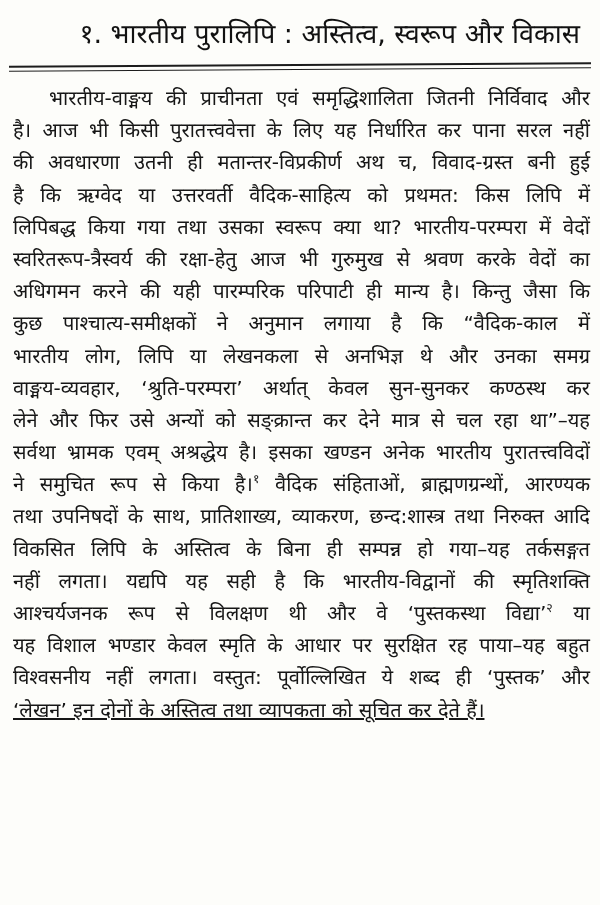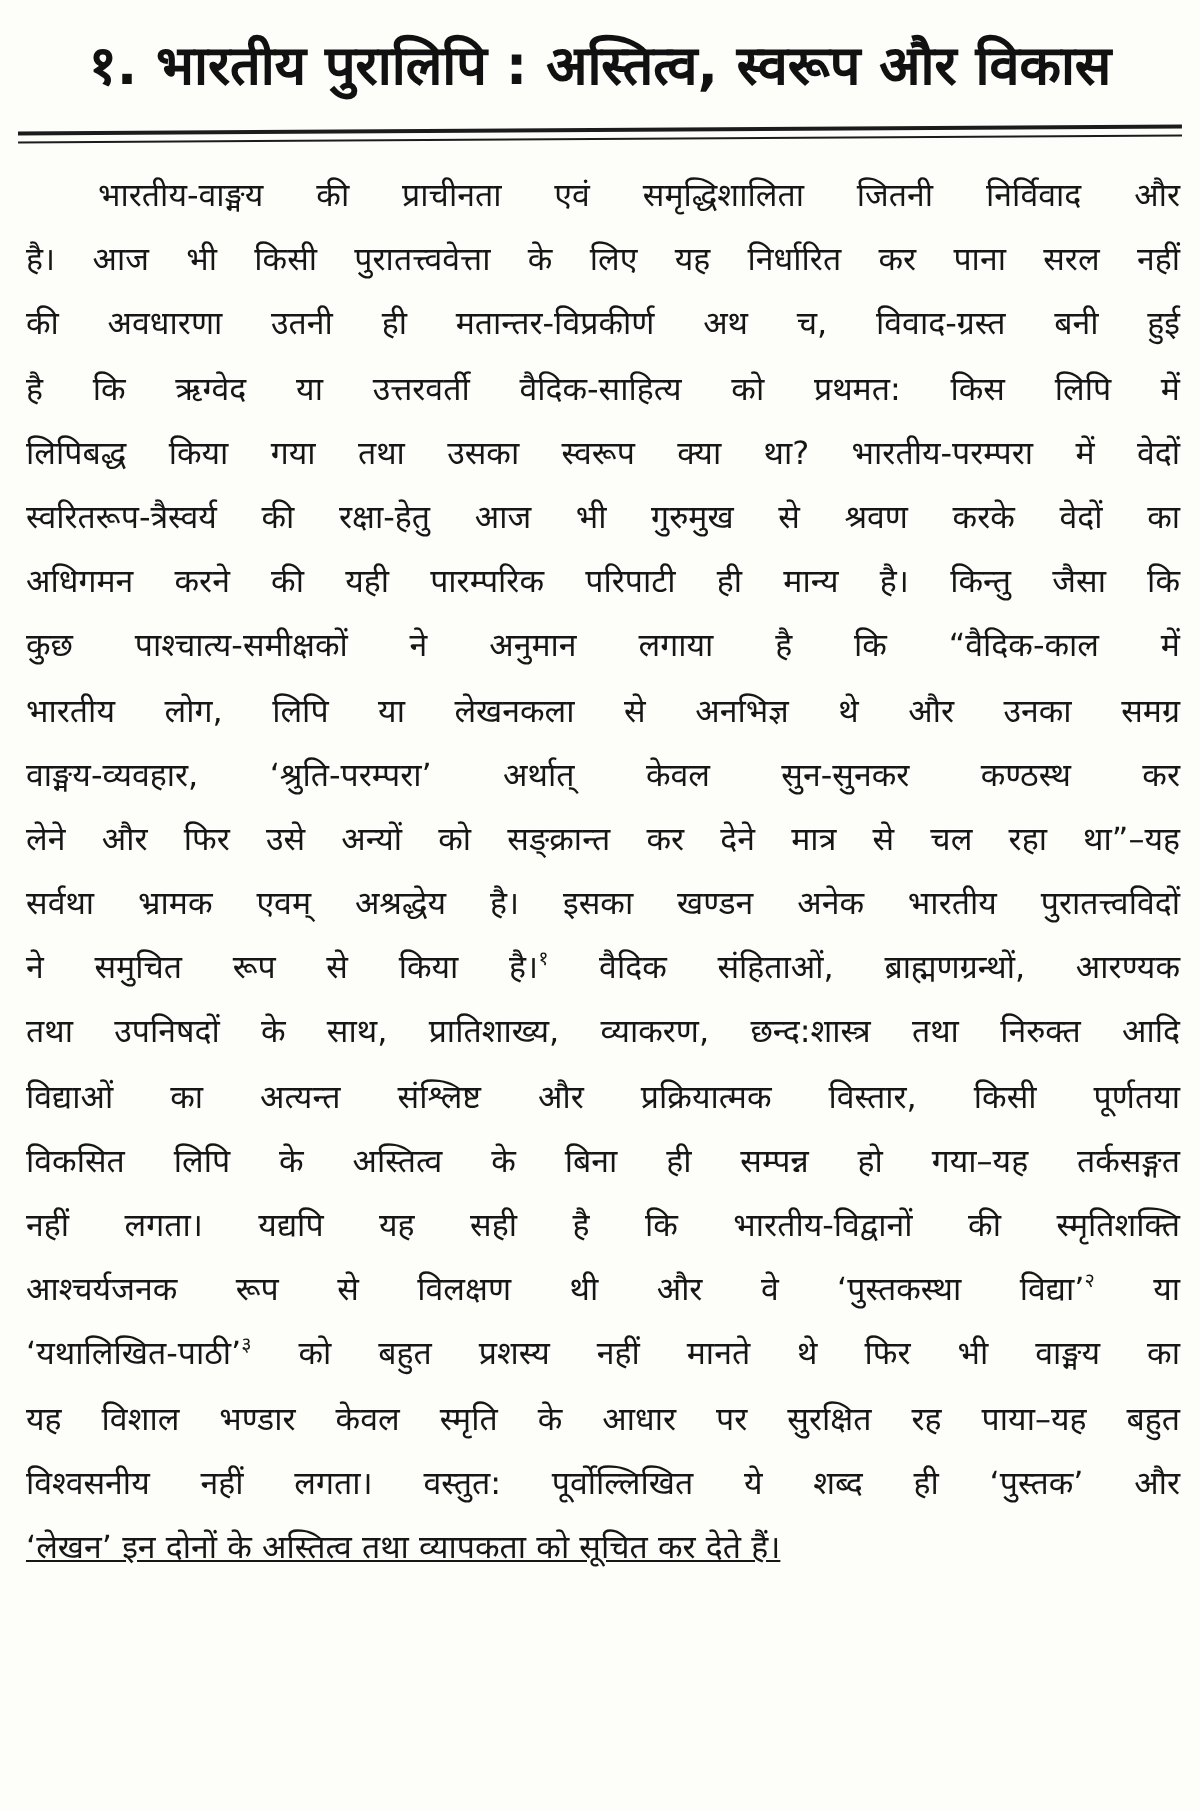--- a/index.html
+++ b/index.html
@@ -14,40 +14,40 @@
     height: 905px;
     margin: 0 auto;
     background: #fdfdfa;
     color: #141414;
     box-sizing: border-box;
     overflow: hidden;
   }
   .title {
     margin: 0;
     padding: 14px 20px 0 20px;
-    text-align: center;
+    text-align: right;
     font-size: 27px;
     line-height: 40px;
-    font-weight: bold;
+    font-weight: normal;
     color: #111;
   }
   .title .title-line {
     display: block;
   }
   .double-rule {
     height: 3px;
     margin: 10px 9px 0 9px;
     border-top: 2px solid #1c1c1c;
     border-bottom: 1.5px solid #1c1c1c;
     transform: rotate(-0.35deg);
   }
   .body-text {
     margin-top: 12px;
     padding: 0 10px 0 13px;
-    font-size: 16px;
+    font-size: 20px;
     color: #161616;
   }
   .body-text .line {
     height: 32.2px;
     line-height: 32.2px;
     text-align: justify;
     text-align-last: justify;
     overflow: visible;
   }
   .body-text .line.first {
@@ -81,22 +81,20 @@
       <div class="line">लिपिबद्ध किया गया तथा उसका स्वरूप क्या था? भारतीय-परम्परा में वेदों</div>
       <div class="line">स्वरितरूप-त्रैस्वर्य की रक्षा-हेतु आज भी गुरुमुख से श्रवण करके वेदों का</div>
       <div class="line">अधिगमन करने की यही पारम्परिक परिपाटी ही मान्य है। किन्तु जैसा कि</div>
       <div class="line">कुछ पाश्चात्य-समीक्षकों ने अनुमान लगाया है कि “वैदिक-काल में</div>
       <div class="line">भारतीय लोग, लिपि या लेखनकला से अनभिज्ञ थे और उनका समग्र</div>
       <div class="line">वाङ्मय-व्यवहार, ‘श्रुति-परम्परा’ अर्थात् केवल सुन-सुनकर कण्ठस्थ कर</div>
       <div class="line">लेने और फिर उसे अन्यों को सङ्क्रान्त कर देने मात्र से चल रहा था”–यह</div>
       <div class="line">सर्वथा भ्रामक एवम् अश्रद्धेय है। इसका खण्डन अनेक भारतीय पुरातत्त्वविदों</div>
       <div class="line">ने समुचित रूप से किया है।<sup>१</sup> वैदिक संहिताओं, ब्राह्मणग्रन्थों, आरण्यक</div>
       <div class="line">तथा उपनिषदों के साथ, प्रातिशाख्य, व्याकरण, छन्द:शास्त्र तथा निरुक्त आदि</div>
-      <div class="line">विद्याओं का अत्यन्त संश्लिष्ट और प्रक्रियात्मक विस्तार, किसी पूर्णतया</div>
       <div class="line">विकसित लिपि के अस्तित्व के बिना ही सम्पन्न हो गया–यह तर्कसङ्गत</div>
       <div class="line">नहीं लगता। यद्यपि यह सही है कि भारतीय-विद्वानों की स्मृतिशक्ति</div>
       <div class="line">आश्चर्यजनक रूप से विलक्षण थी और वे ‘पुस्तकस्था विद्या’<sup>२</sup> या</div>
-      <div class="line">‘यथालिखित-पाठी’<sup>३</sup> को बहुत प्रशस्य नहीं मानते थे फिर भी वाङ्मय का</div>
       <div class="line">यह विशाल भण्डार केवल स्मृति के आधार पर सुरक्षित रह पाया–यह बहुत</div>
       <div class="line">विश्वसनीय नहीं लगता। वस्तुत: पूर्वोल्लिखित ये शब्द ही ‘पुस्तक’ और</div>
       <div class="line last">‘लेखन’ इन दोनों के अस्तित्व तथा व्यापकता को सूचित कर देते हैं।</div>
     </div>
 </div>
 
 </body></html>

